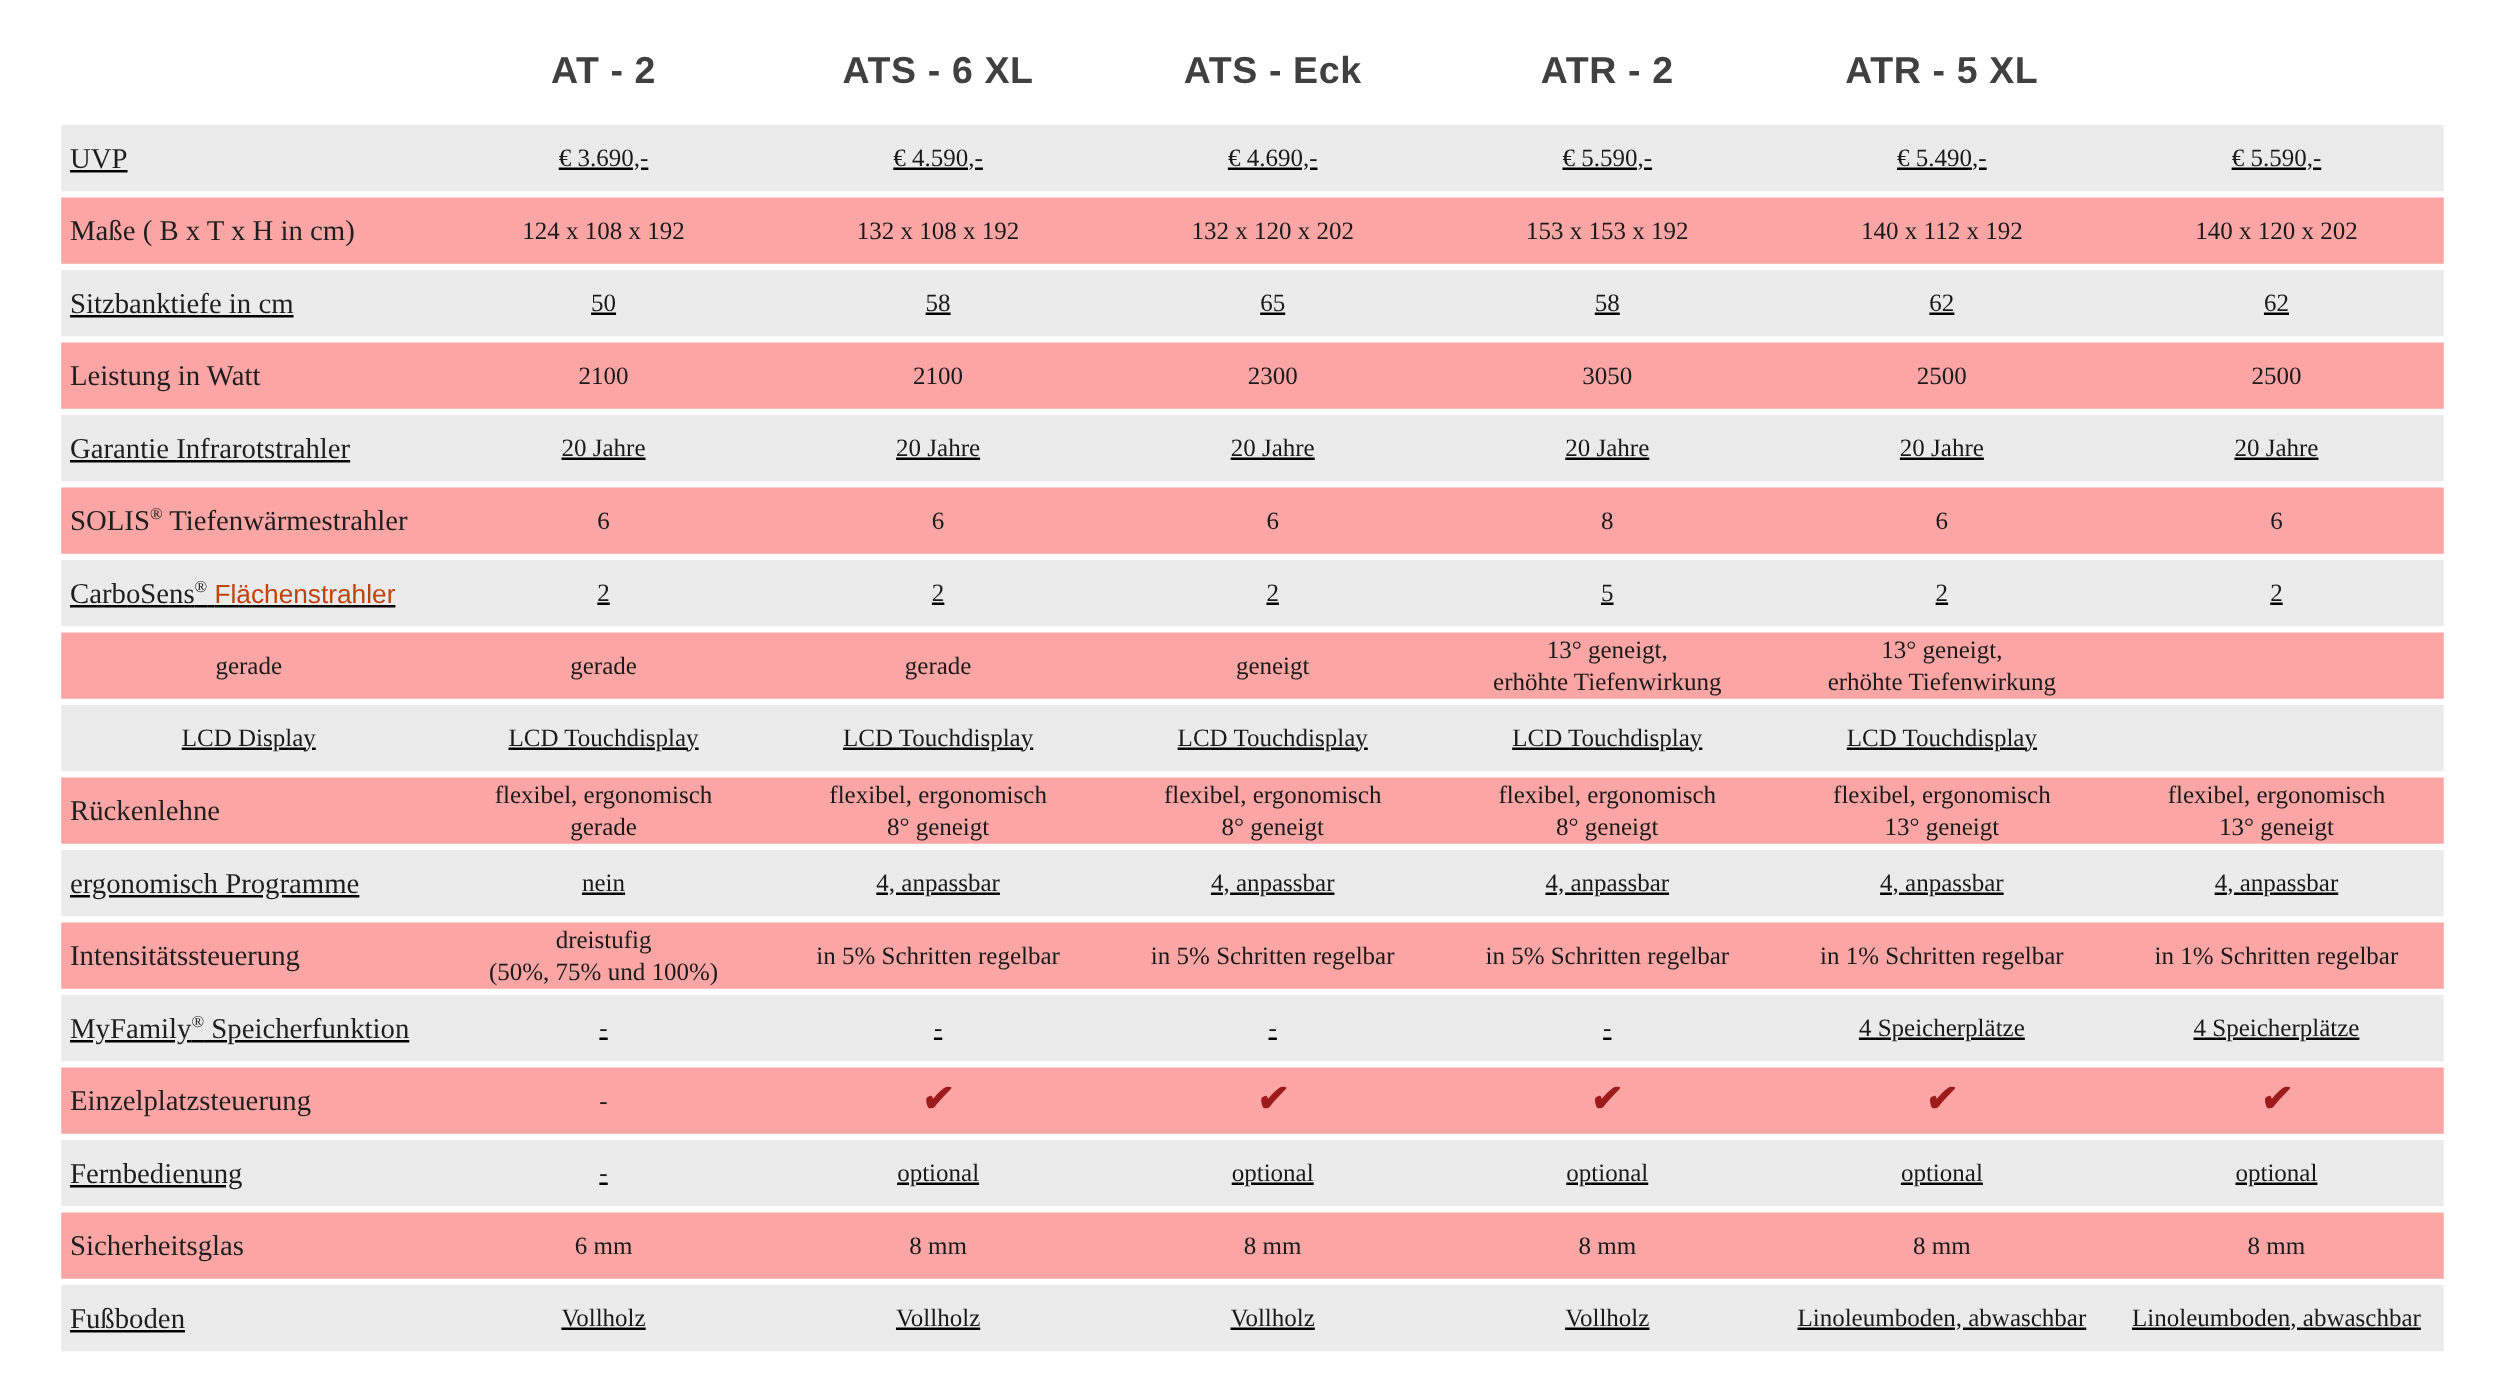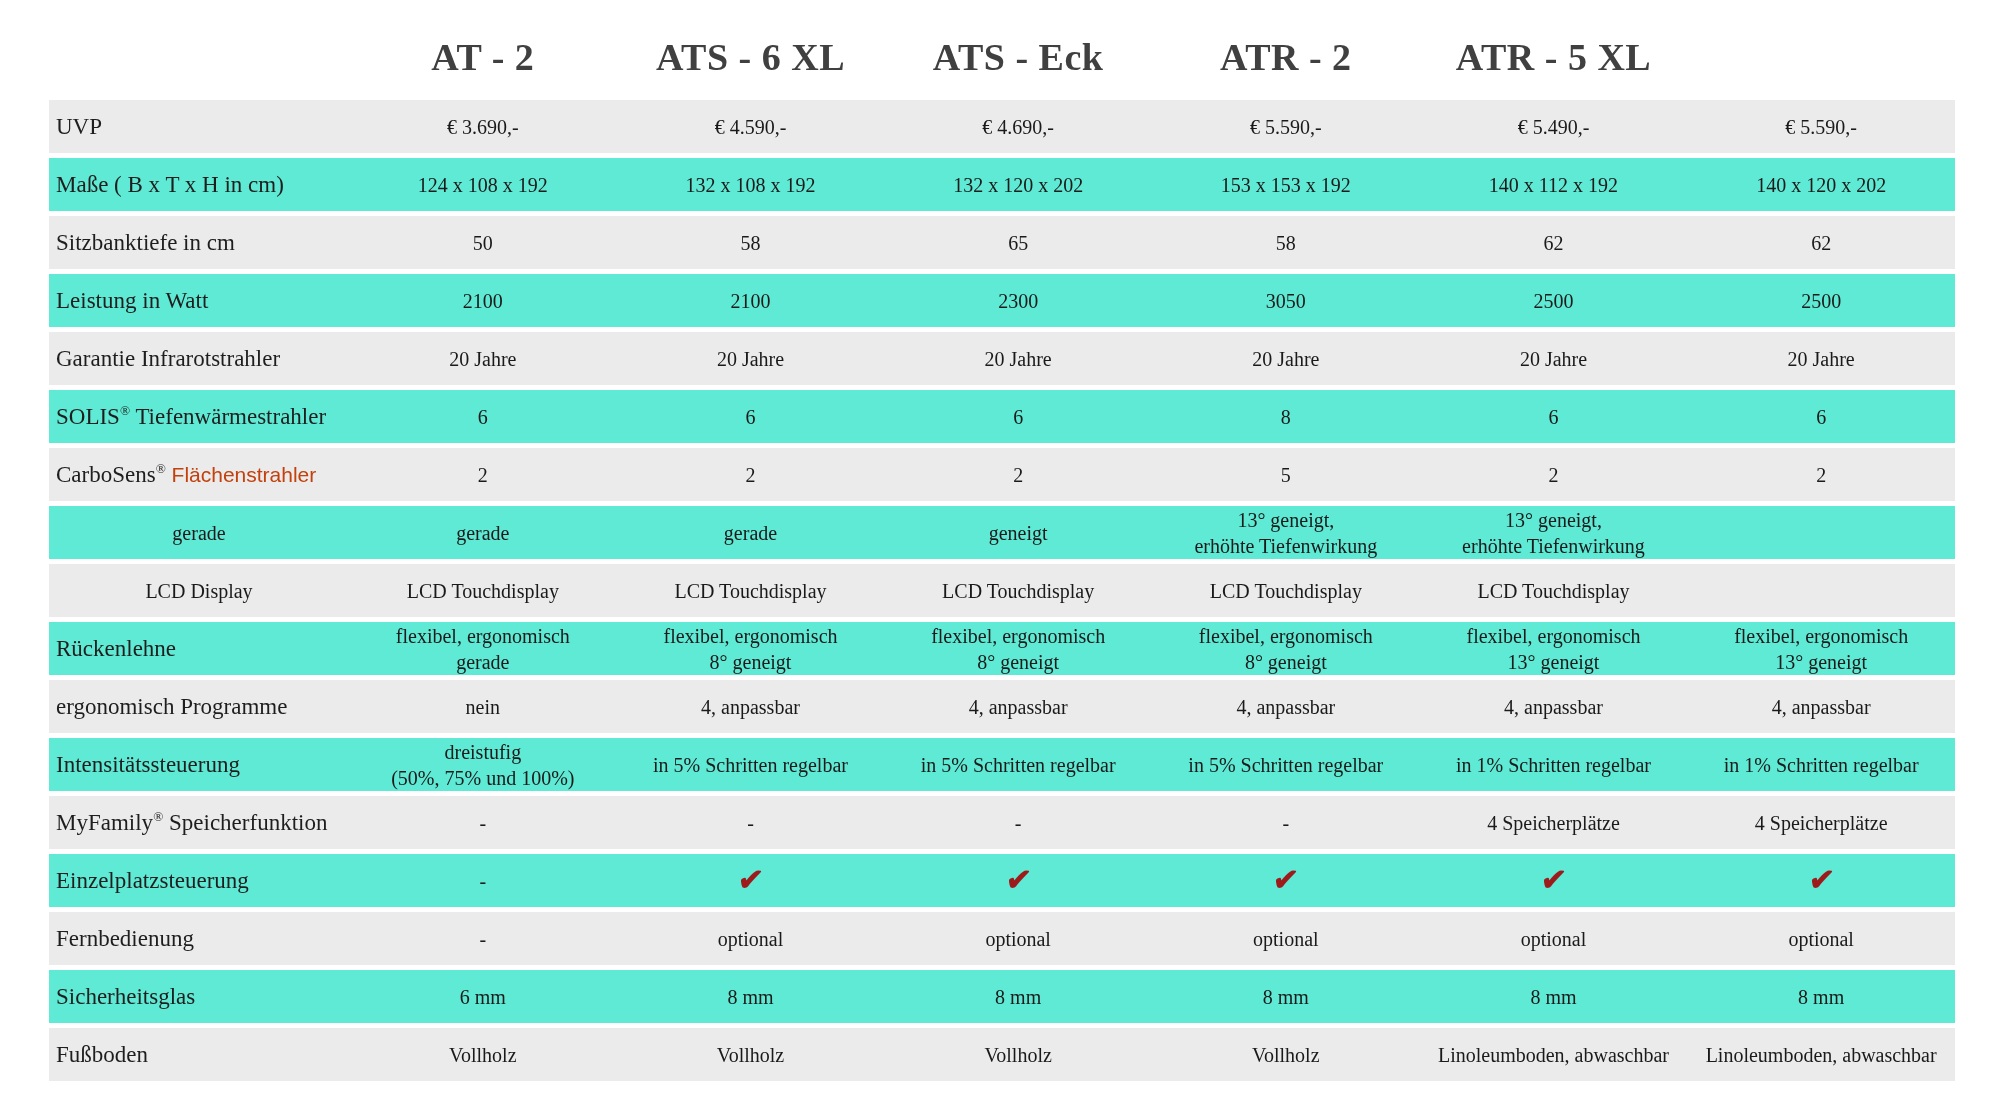--- a/index.html
+++ b/index.html
@@ -18,36 +18,36 @@
     position:absolute;left:49px;top:0;width:1906px;
   }
   .header-row{
     display:grid;
     grid-template-columns:300px repeat(6,1fr);
     height:100px;
     align-items:center;
   }
   .header-cell{
     text-align:center;
-    font-family:Liberation Serif, serif;
+    font-family:Liberation Sans, sans-serif;
     font-weight:700;
-    font-size:38px;
+    font-size:30px;
     color:var(--header-ink);
     letter-spacing:0.5px;
     padding-top:14px;
   }
   .row{
     display:grid;
     grid-template-columns:300px repeat(6,1fr);
     min-height:53px;
     margin-bottom:5px;
     align-items:center;
   }
-  .row.stripe{background:var(--stripe);}
-  .row.plain{background:#5eead4;}
+  .row.stripe{background:var(--stripe);text-decoration:underline;}
+  .row.plain{background:#fca5a5;}
   .cell{
     font-size:20px;
     color:var(--value-ink);
     line-height:1.3;
   }
   .label-cell{
     font-size:23px;
     color:var(--label-ink);
     text-align:left;
     padding-left:7px;

